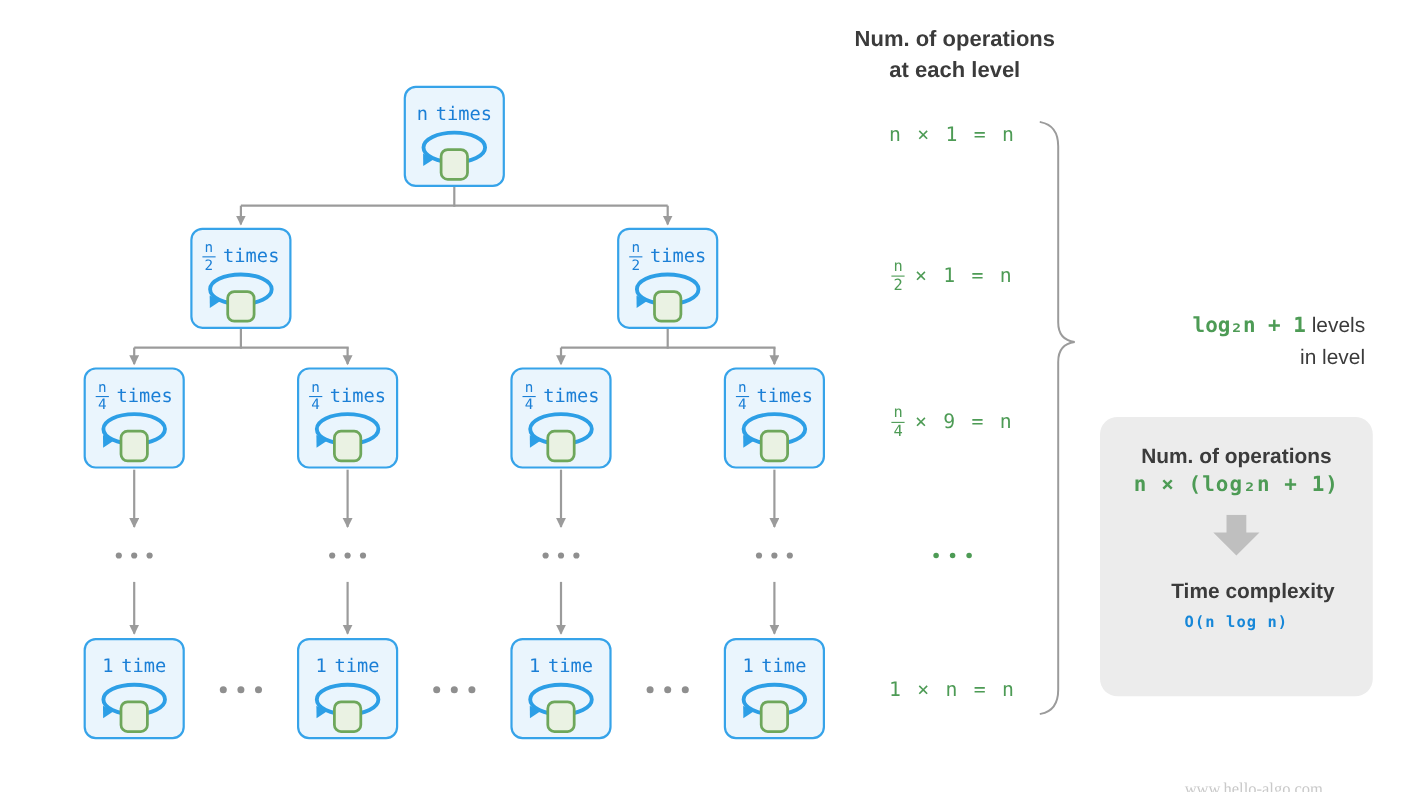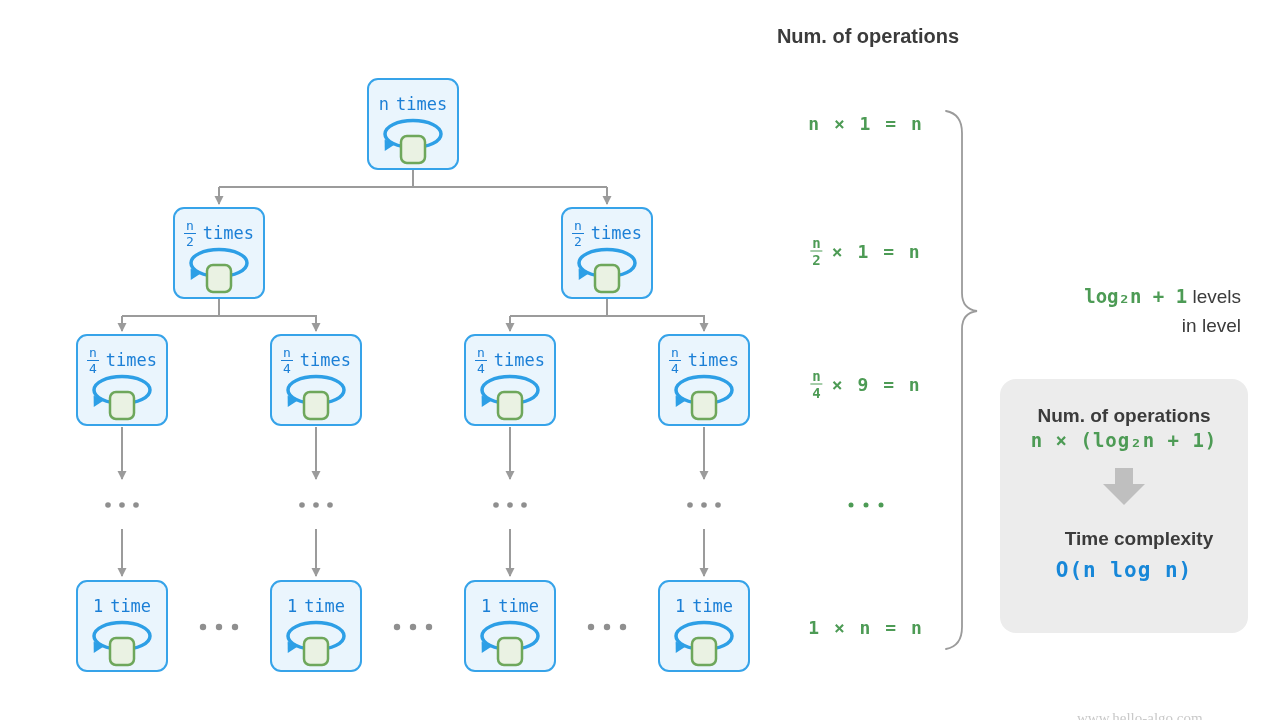--- a/index.html
+++ b/index.html
@@ -28,21 +28,21 @@
 
   
   .op-header{
     position:absolute;left:763px;top:22px;width:210px;text-align:center;
     font-size:20px;font-weight:bold;color:#3b3b3b;line-height:28px;
   }
   .op-row{
     position:absolute;left:866px;transform:translate(-50%,-50%);
     display:flex;align-items:center;gap:9px;white-space:pre;
     color:#4d9b55;font-family:"DejaVu Sans Mono", monospace;
-    font-size:18px;font-weight:bold;letter-spacing:2px;justify-content:flex-end;
+    font-size:18px;font-weight:normal;letter-spacing:2px;justify-content:flex-end;
   }
   .op-row .frac .num,.op-row .frac .den{font-size:14px;letter-spacing:0;}
   .gdots{display:flex;gap:10px;}
   .gdots i{width:5px;height:5px;border-radius:50%;background:#4d9b55;display:block;}
 
   
   .brace-label{
     position:absolute;left:1001px;top:282px;width:240px;text-align:right;
     font-size:19px;color:#3b3b3b;line-height:29px;
   }
@@ -58,21 +58,21 @@
   }
   .panel-title{margin-top:26px;font-size:19px;font-weight:bold;color:#3b3b3b;}
   .panel-formula{
     margin-top:2px;font-family:"DejaVu Sans Mono", monospace;
     font-size:19px;font-weight:bold;color:#4d9b55;letter-spacing:1px;
   }
   .panel-arrow{margin-top:17px;}
   .panel-sub{margin-top:22px;font-size:19px;font-weight:bold;color:#3b3b3b;margin-left:30px;}
   .panel-complexity{
     margin-top:8px;font-family:"DejaVu Sans Mono", monospace;
-    font-size:21px;font-weight:bold;color:#1787d8;letter-spacing:1px;
+    font-size:14px;font-weight:bold;color:#1787d8;letter-spacing:1px;
   }
 
   .watermark{
     position:absolute;left:1077px;top:678px;
     font-family:Liberation Serif, serif;font-size:15px;color:#c9c9c9;margin-top:32px;
   }
 
   .overlay{position:absolute;left:0;top:0;pointer-events:none;}
 </style>
 </head>
@@ -301,20 +301,21 @@
     <ellipse cx="34" cy="17" rx="28" ry="13.5" fill="none" stroke="#2d9fe6" stroke-width="3.5"></ellipse>
     <g transform="translate(10,26) rotate(118)">
         <path d="M -1 -5.5 L 9 0 L -1 5.5 Z" fill="#2d9fe6"></path>
       </g>
     <rect x="22" y="19" width="24" height="27" rx="6" fill="#eaf2e3" stroke="#6ea75b" stroke-width="2.5"></rect>
   </svg>
 </div>
 
 <div class="op-header">
   <div>Num. of operations</div>
+  <div>at each level</div>
 </div>
 
 <div class="op-row" style="top:123px">
   <span>n × 1 = n</span>
 </div>
 <div class="op-row" style="top:251px">
   <span class="frac"><span class="num">n</span><span class="den">2</span></span>
   <span>× 1 = n</span>
 </div>
 <div class="op-row" style="top:384px">

